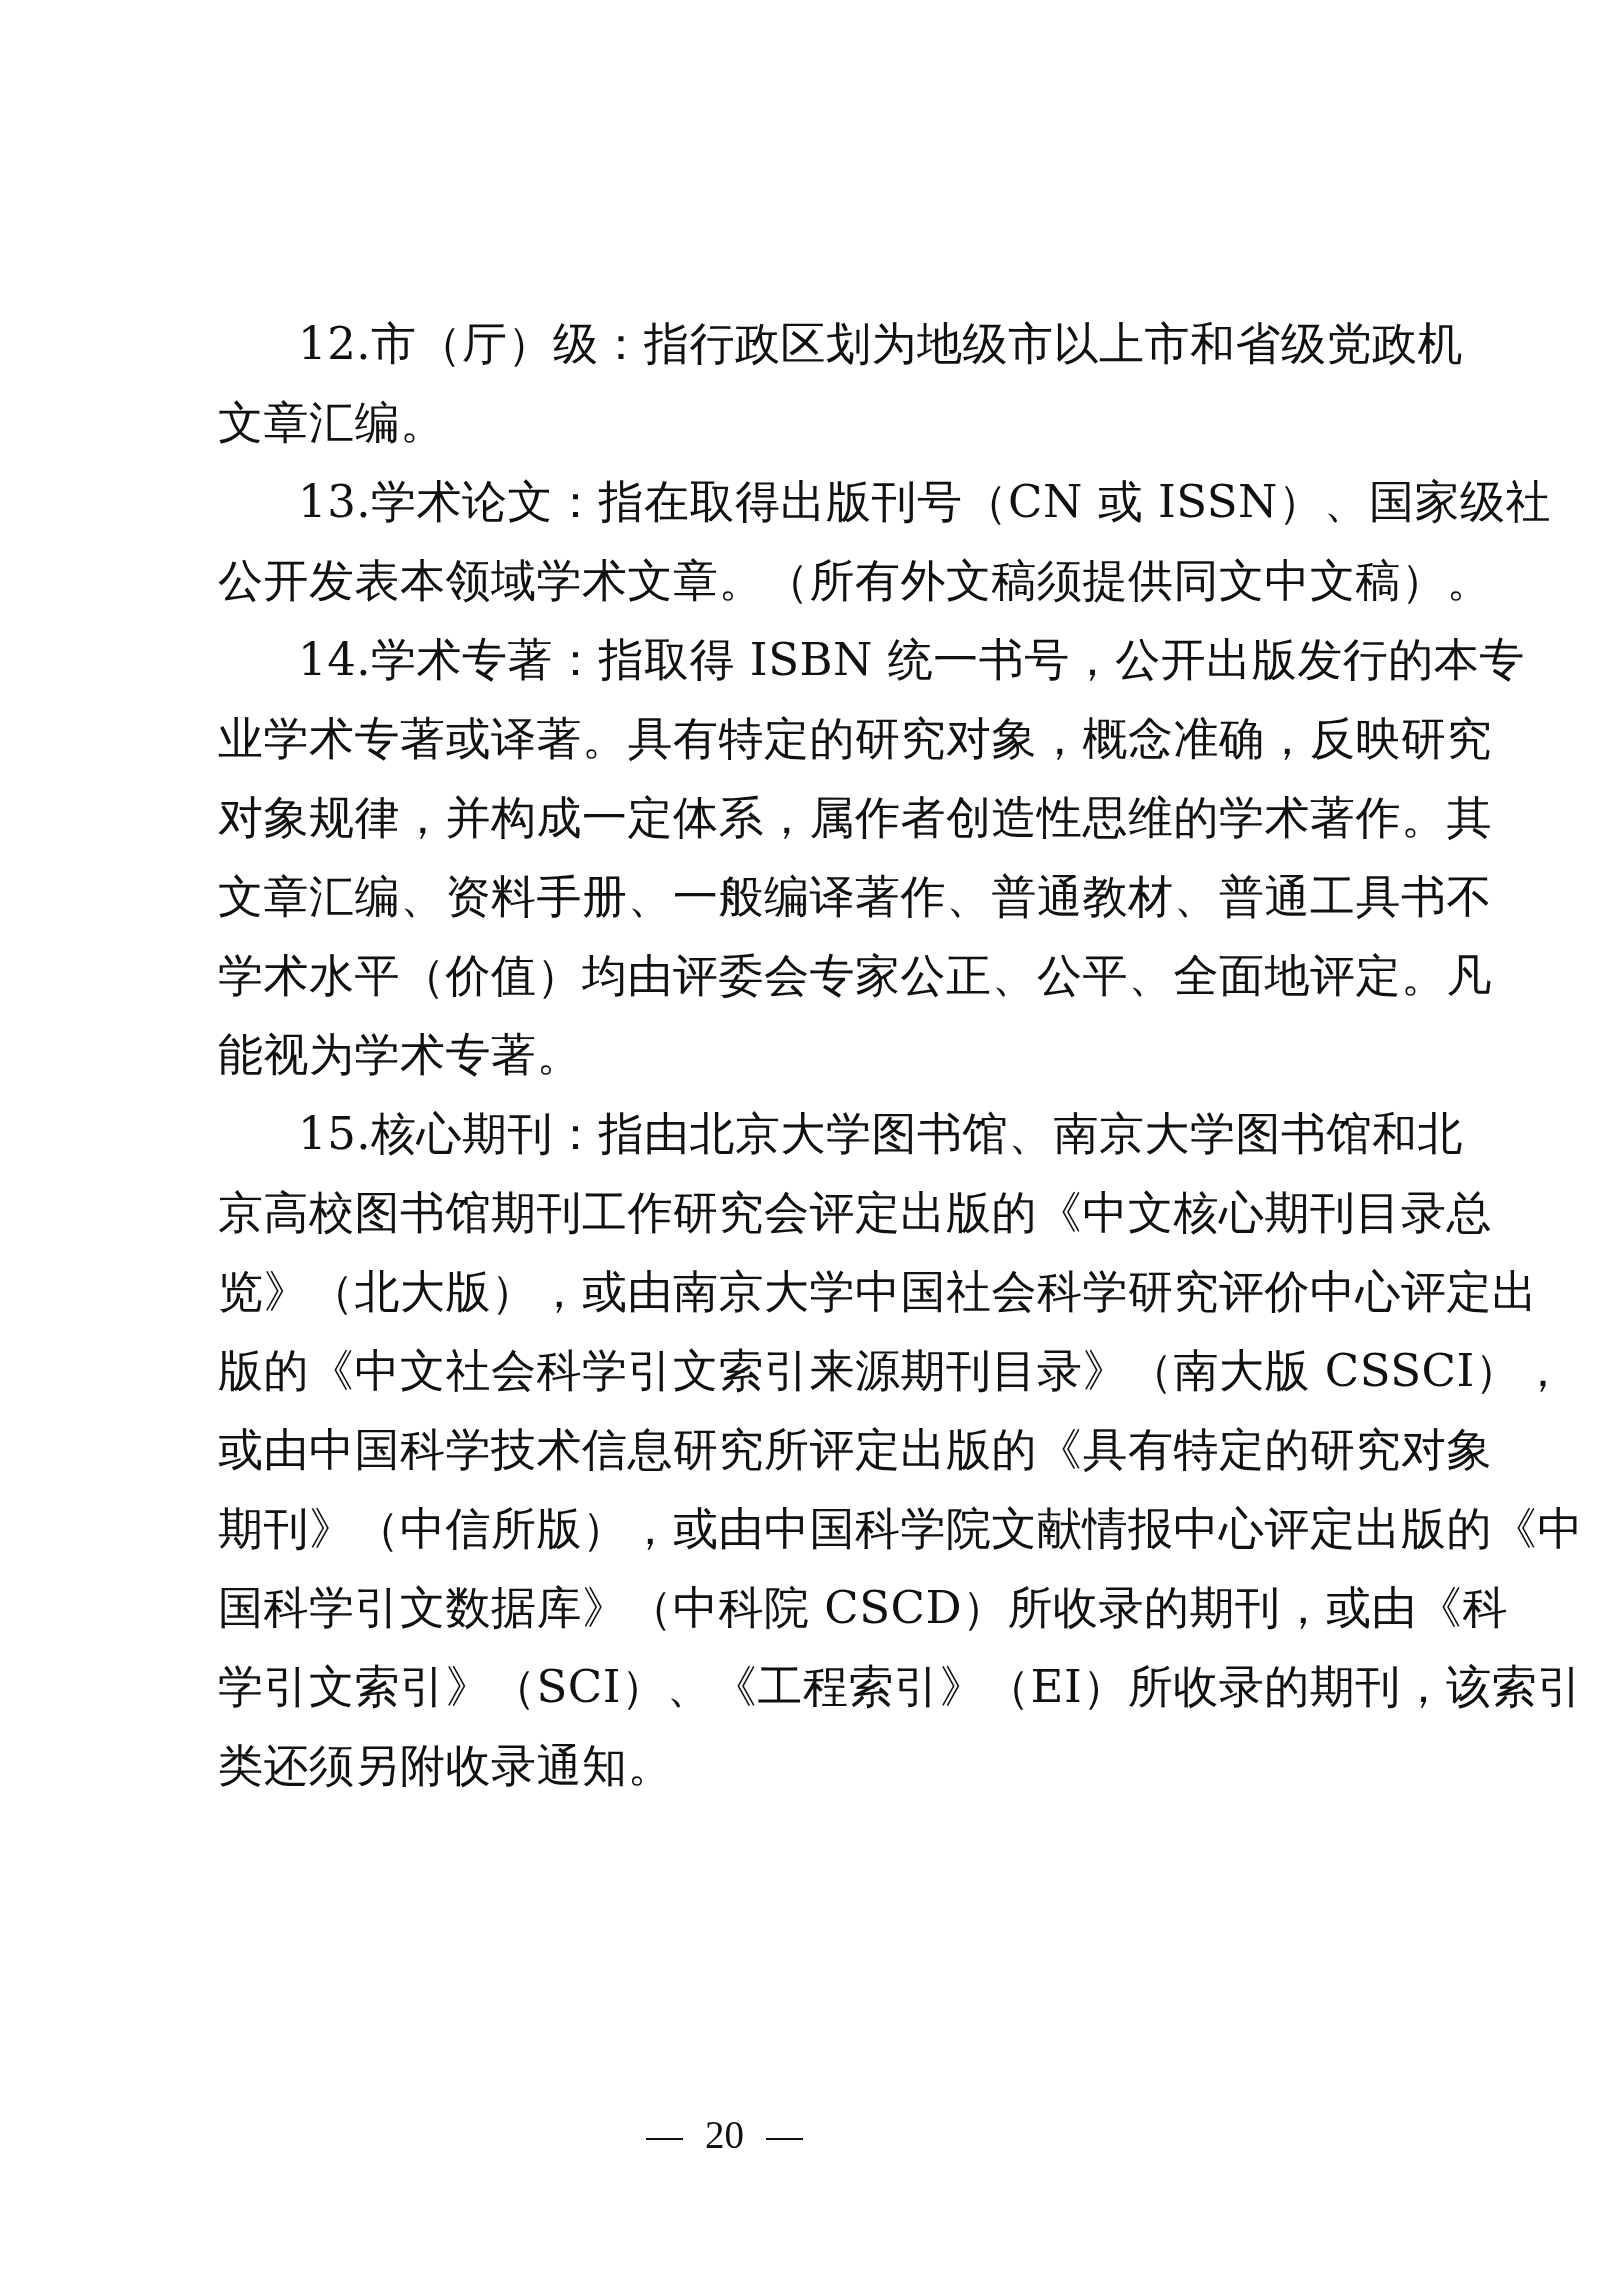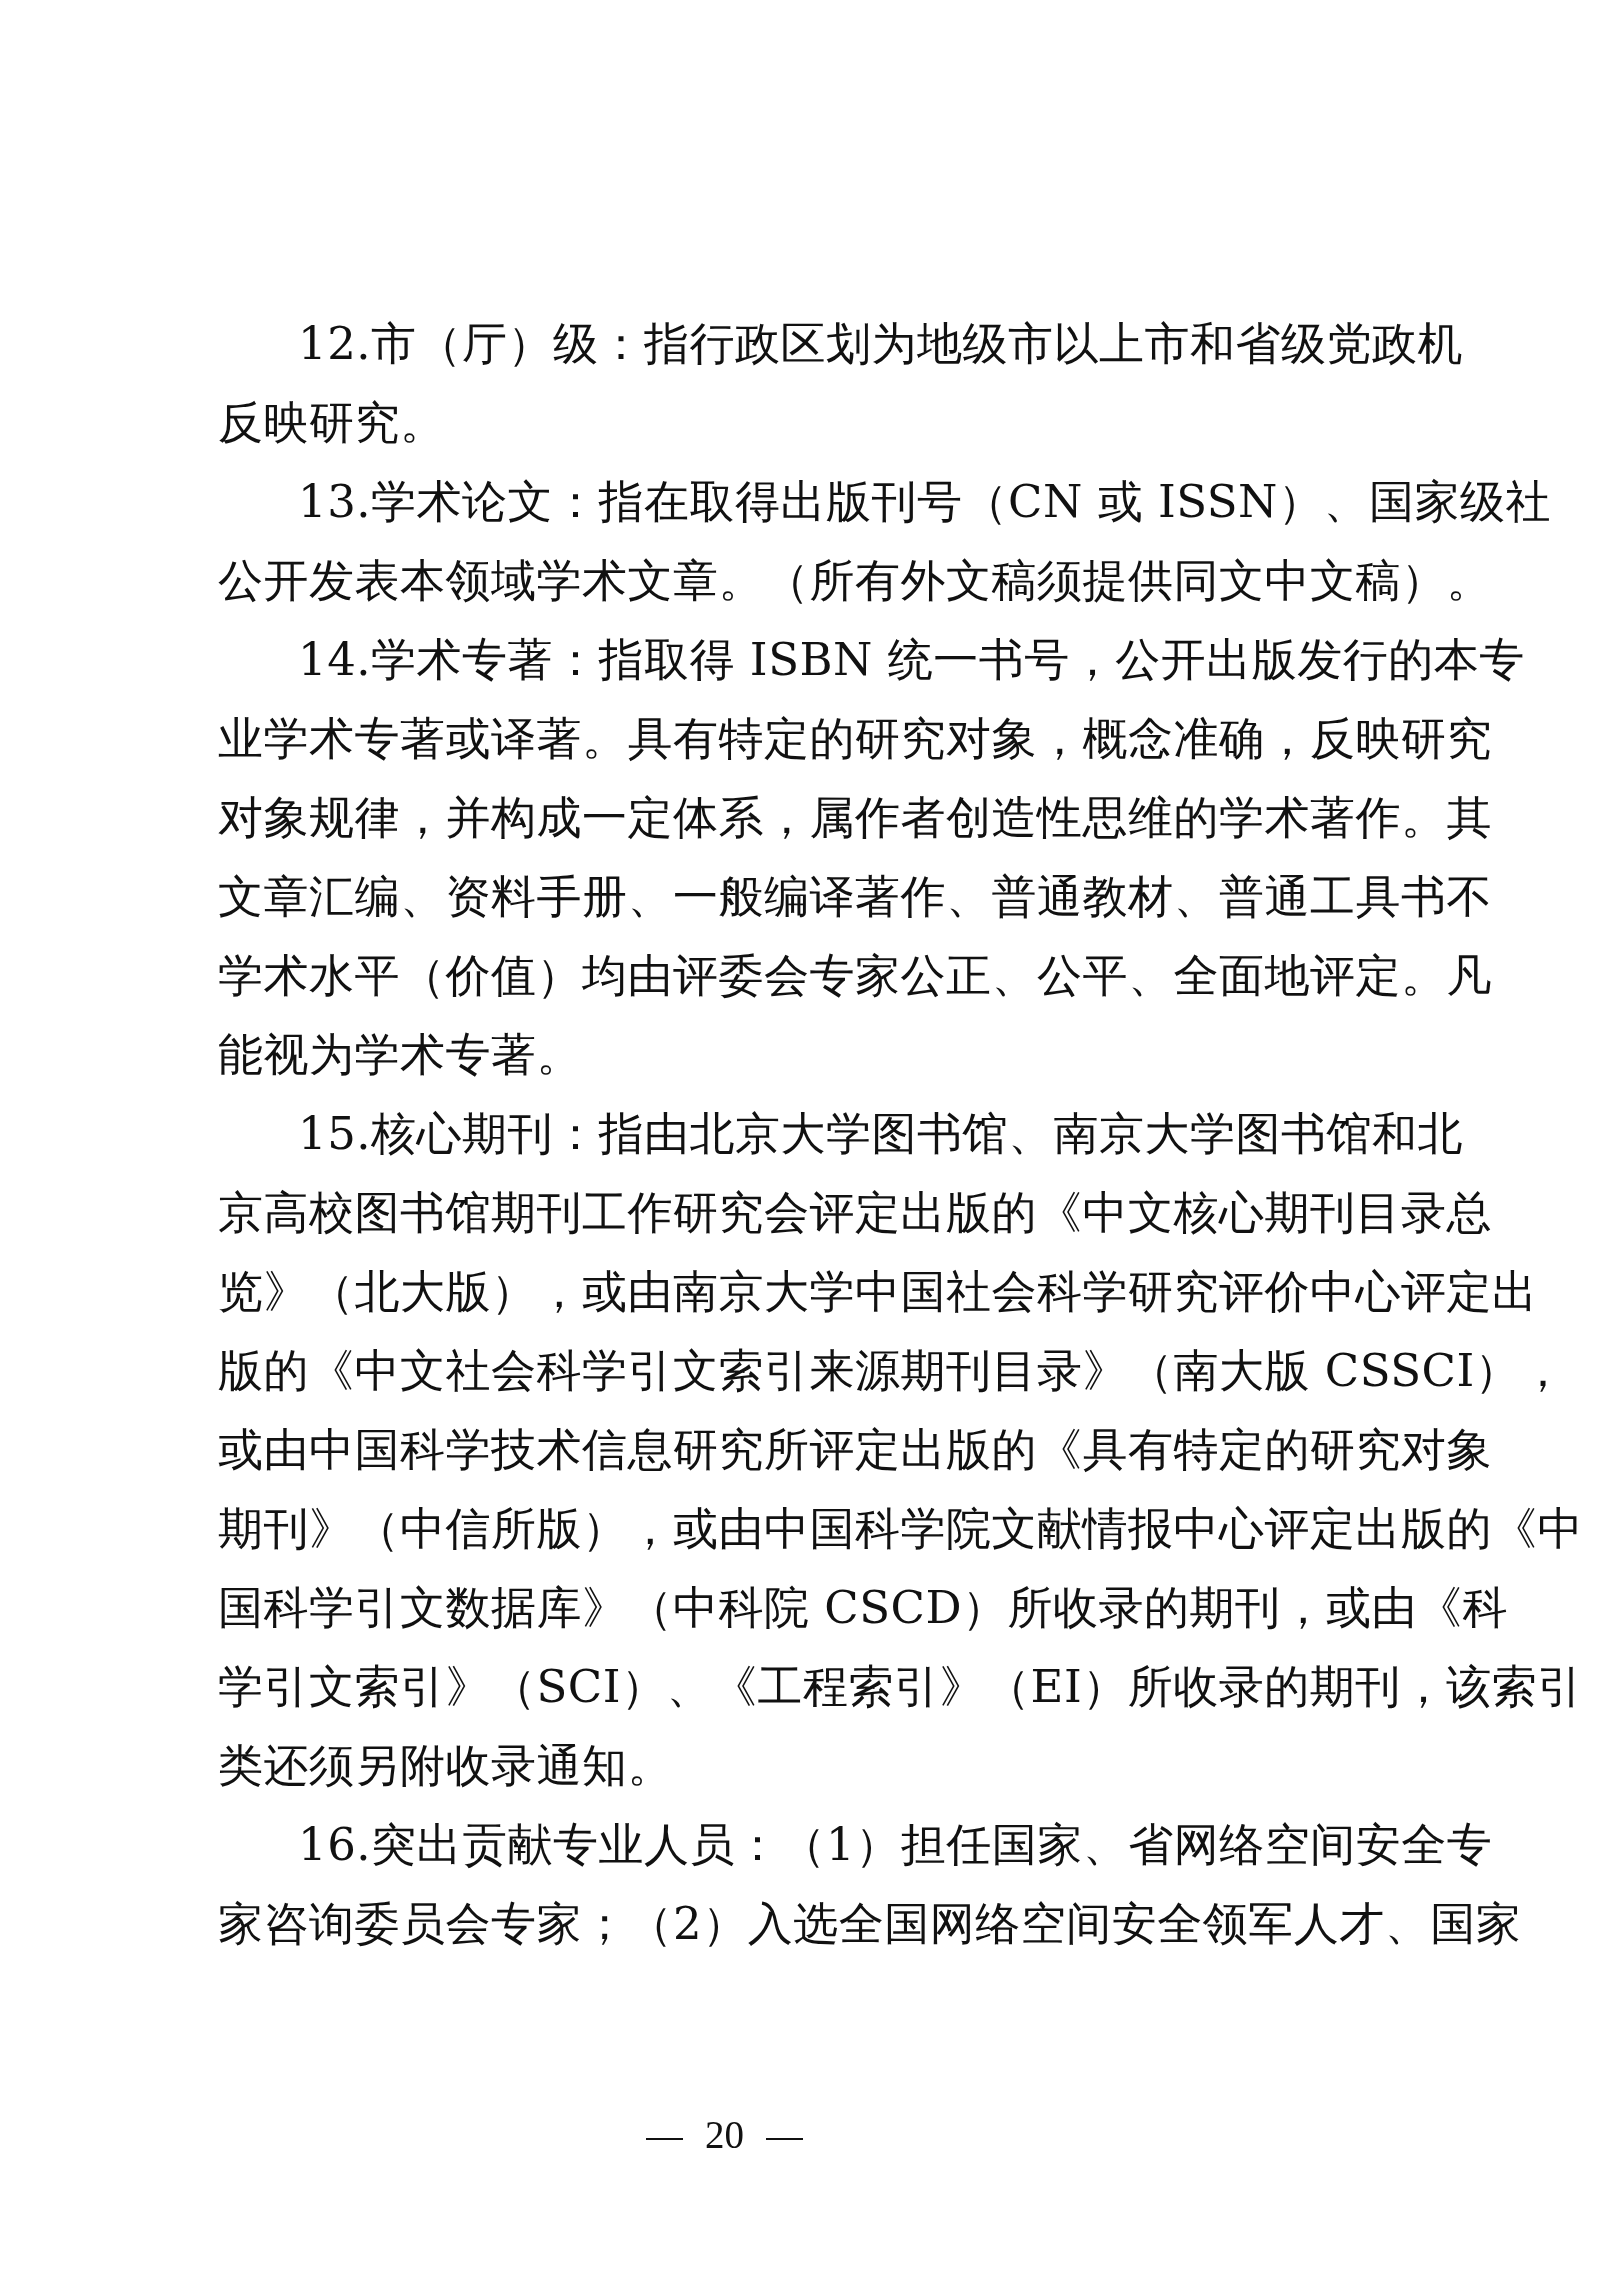--- a/index.html
+++ b/index.html
@@ -56,21 +56,21 @@
       margin: 0 21.6px;
     }
   </style>
 </head>
 <body>
 
 <div class="page-body">
 
   <div>
     <div class="line indent">12.市（厅）级：指行政区划为地级市以上市和省级党政机</div>
-    <div class="line last">反映研究。</div>
+    <div class="line last">文章汇编。</div>
   </div>
 
   <div>
     <div class="line indent">13.学术论文：指在取得出版刊号（CN 或 ISSN）、国家级社</div>
     <div class="line last">公开发表本领域学术文章。（所有外文稿须提供同文中文稿）。</div>
   </div>
 
   <div>
     <div class="line indent">14.学术专著：指取得 ISBN 统一书号，公开出版发行的本专</div>
     <div class="line">业学术专著或译著。具有特定的研究对象，概念准确，反映研究</div>
@@ -85,23 +85,19 @@
     <div class="line">京高校图书馆期刊工作研究会评定出版的《中文核心期刊目录总</div>
     <div class="line">览》（北大版），或由南京大学中国社会科学研究评价中心评定出</div>
     <div class="line">版的《中文社会科学引文索引来源期刊目录》（南大版 CSSCI），</div>
     <div class="line">或由中国科学技术信息研究所评定出版的《具有特定的研究对象</div>
     <div class="line">期刊》（中信所版），或由中国科学院文献情报中心评定出版的《中</div>
     <div class="line">国科学引文数据库》（中科院 CSCD）所收录的期刊，或由《科</div>
     <div class="line">学引文索引》（SCI）、《工程索引》（EI）所收录的期刊，该索引</div>
     <div class="line last">类还须另附收录通知。</div>
   </div>
 
-  <div>
-    <div class="line indent">16.突出贡献专业人员：（1）担任国家、省网络空间安全专</div>
-    <div class="line">家咨询委员会专家；（2）入选全国网络空间安全领军人才、国家</div>
-  </div>
 
 </div>
 
 <div class="page-number">
   <span class="dash"></span><span>20</span><span class="dash"></span>
 </div>
 
 
 </body></html>

